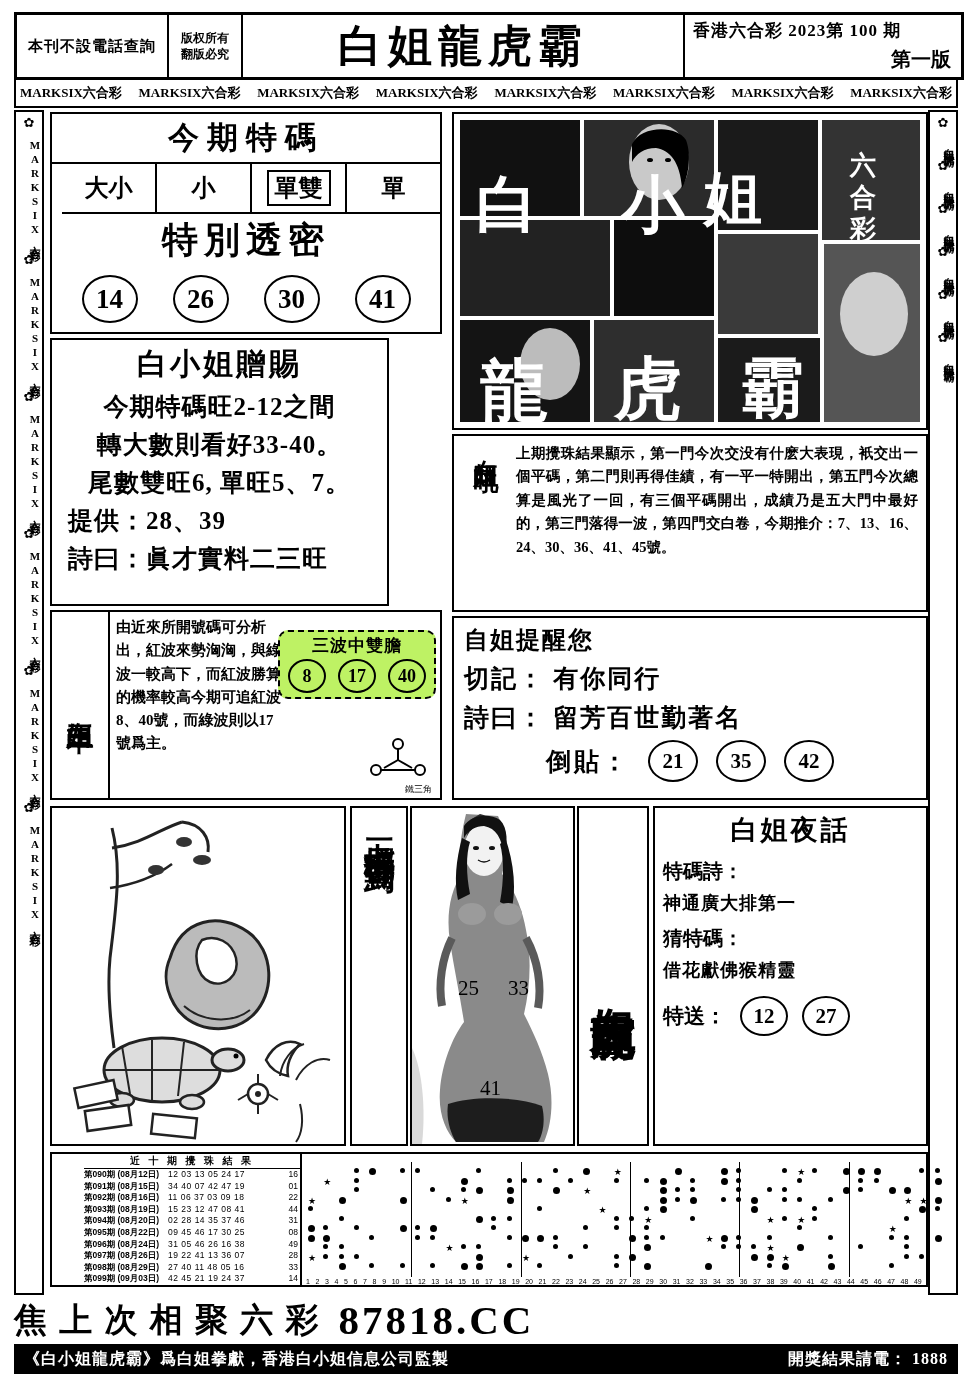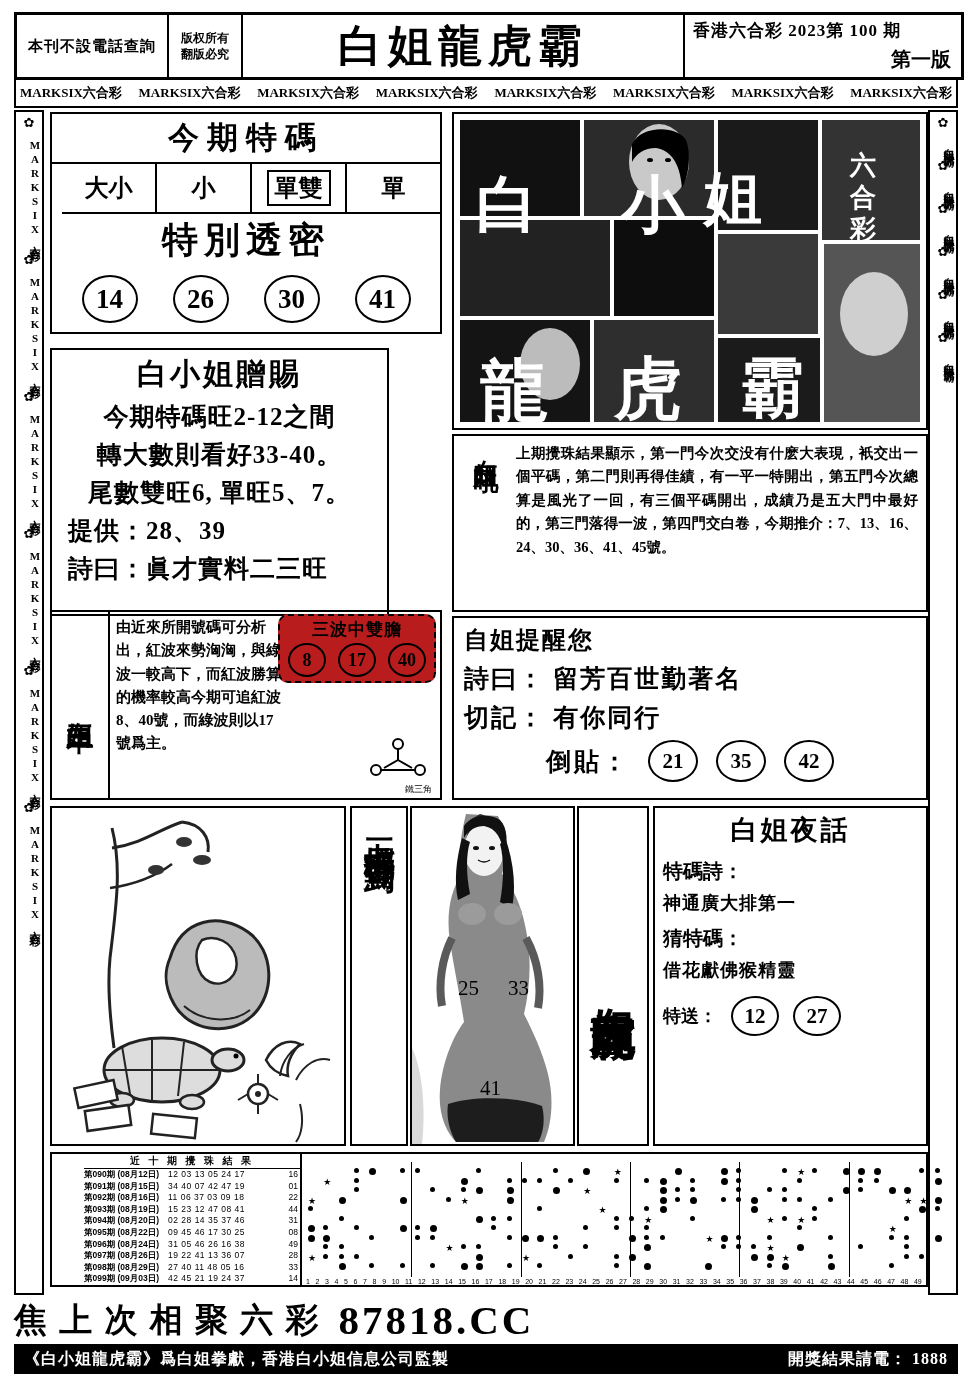--- a/index.html
+++ b/index.html
@@ -30,31 +30,31 @@
   #box-tema{position:absolute;left:50px;top:112px;width:392px;height:222px;border:2px solid #000;box-sizing:border-box;}
   #tema-title{height:48px;border-bottom:2px solid #000;display:flex;align-items:center;justify-content:center;font-size:31px;font-weight:bold;letter-spacing:8px;}
   #tema-row{height:48px;border-bottom:2px solid #000;display:flex;margin-left:10px;}
   #tema-row div{flex:1;display:flex;align-items:center;justify-content:center;font-size:24px;font-weight:bold;}
   #tema-row div+div{border-left:2px solid #000;}
   .boxed{border:2px solid #000;padding:0 6px;}
   #tema-sub{height:52px;display:flex;align-items:center;justify-content:center;font-size:36px;font-weight:bold;letter-spacing:6px;}
   #tema-nums{height:66px;display:flex;align-items:center;justify-content:space-around;padding:0 12px;}
   .circ{width:52px;height:44px;border:2px solid #000;border-radius:50%;display:flex;align-items:center;justify-content:center;font-size:27px;font-weight:bold;}
 
-  #box-gift{position:absolute;left:50px;top:348px;width:339px;height:268px;border:2px solid #000;box-sizing:border-box;padding:4px 10px;}
+  #box-gift{position:absolute;left:50px;top:338px;width:339px;height:268px;border:2px solid #000;box-sizing:border-box;padding:4px 10px;}
   #gift-h{font-size:30px;font-weight:bold;text-align:center;letter-spacing:3px;}
   .gl{font-size:25px;font-weight:bold;letter-spacing:1px;margin-top:5px;text-align:center;}
   .gl.l{text-align:left;padding-left:6px;}
 
   #box-sanzhong{position:absolute;left:50px;top:610px;width:392px;height:190px;border:2px solid #000;box-sizing:border-box;display:flex;}
   #sz-left{width:56px;border-right:2px solid #000;display:flex;align-items:center;justify-content:center;}
   #sz-left .v{writing-mode:vertical-rl;text-orientation:upright;font-size:27px;font-weight:bold;letter-spacing:2px;}
   #sz-right{flex:1;position:relative;padding:4px 6px;}
   #sz-right p{margin:0;font-size:15px;line-height:1.55;font-weight:bold;}
-  #sanbo{position:absolute;right:4px;top:2px;width:150px;border:2px dashed #000;border-radius:10px;padding:2px 2px 4px;background:#b91c1c;}
+  #sanbo{position:absolute;right:4px;top:18px;width:150px;border:2px dashed #000;border-radius:10px;padding:2px 2px 4px;background:#bef264;}
   #sanbo .t{font-size:17px;font-weight:bold;text-align:center;letter-spacing:1px;}
   #sanbo .nums{display:flex;justify-content:space-around;margin-top:2px;}
   #sanbo .nums .c{width:34px;height:30px;border:2px solid #000;border-radius:50%;display:flex;align-items:center;justify-content:center;font-size:18px;font-weight:bold;}
 
   
   #pic-turtle{position:absolute;left:50px;top:806px;width:296px;height:340px;border:2px solid #000;box-sizing:border-box;background:#fff;overflow:hidden;}
 
   
   #v37{position:absolute;left:350px;top:806px;width:58px;height:340px;border:2px solid #000;box-sizing:border-box;display:flex;align-items:flex-start;justify-content:center;padding-top:6px;}
   #v37 .v{writing-mode:vertical-rl;text-orientation:upright;font-size:31px;font-weight:bold;letter-spacing:4px;}
@@ -82,21 +82,21 @@
   .rml{font-size:25px;font-weight:bold;margin-top:6px;letter-spacing:2px;}
   #rm-bottom{display:flex;align-items:center;justify-content:center;margin-top:6px;gap:18px;}
   #rm-bottom .lbl{font-size:25px;font-weight:bold;letter-spacing:3px;}
   #rm-bottom .c{width:46px;height:38px;border:2px solid #000;border-radius:50%;display:flex;align-items:center;justify-content:center;font-size:21px;font-weight:bold;}
 
   #box-night{position:absolute;left:653px;top:806px;width:275px;height:340px;border:2px solid #000;box-sizing:border-box;padding:4px 8px;}
   #nt-h{font-size:27px;font-weight:bold;text-align:center;letter-spacing:3px;border-bottom:0;}
   .nt-k{font-size:20px;font-weight:bold;margin-top:10px;}
   .nt-v{font-size:18px;font-weight:bold;margin-top:6px;text-align:left;letter-spacing:1px;}
   #nt-send{display:flex;align-items:center;gap:14px;margin-top:14px;}
-  #nt-send .lbl{font-size:18px;font-weight:bold;}
+  #nt-send .lbl{font-size:21px;font-weight:bold;}
   #nt-send .c{width:44px;height:36px;border:2px solid #000;border-radius:50%;display:flex;align-items:center;justify-content:center;font-size:21px;font-weight:bold;}
 
   
   #hist{position:absolute;left:50px;top:1152px;width:878px;height:135px;border:2px solid #000;box-sizing:border-box;display:flex;}
   #hist-left{width:216px;border-right:2px solid #000;margin-left:32px;}
   #hist-left .hh{height:14px;border-bottom:1px solid #000;font-size:10px;font-weight:bold;text-align:center;letter-spacing:3px;line-height:14px;}
   .hrow{display:flex;align-items:center;font-size:8.5px;height:11.6px;line-height:11.6px;white-space:nowrap;font-family:"Liberation Sans",sans-serif;}
   .hrow .per{width:84px;font-weight:bold;}
   .hrow .bl{flex:1;letter-spacing:0.5px;}
   .hrow .sp{width:16px;text-align:right;padding-right:2px;}
@@ -333,26 +333,26 @@
   <div id="box-wang">
     <div id="wang-left">
       <span class="v">白姐旺吼</span>
     </div>
     <div id="wang-body">上期攪珠結果顯示，第一門今次交没有什麽大表現，衹交出一個平碼，第二門則再得佳績，有一平一特開出，第五門今次總算是風光了一回，有三個平碼開出，成績乃是五大門中最好的，第三門落得一波，第四門交白卷，今期推介：7、13、16、24、30、36、41、45號。</div>
   </div>
 
   <div id="box-remind">
     <div id="rm-h">自姐提醒您</div>
     <div class="rml">
+      <span>切記：</span>
+      <span>有你同行</span>
+    </div>
+    <div class="rml">
       <span>詩曰：</span>
       <span>留芳百世勤著名</span>
-    </div>
-    <div class="rml">
-      <span>切記：</span>
-      <span>有你同行</span>
     </div>
     <div id="rm-bottom">
       <span class="lbl">倒貼：</span>
       <span class="c">21</span>
       <span class="c">35</span>
       <span class="c">42</span>
     </div>
   </div>
 
   <div id="box-night">

